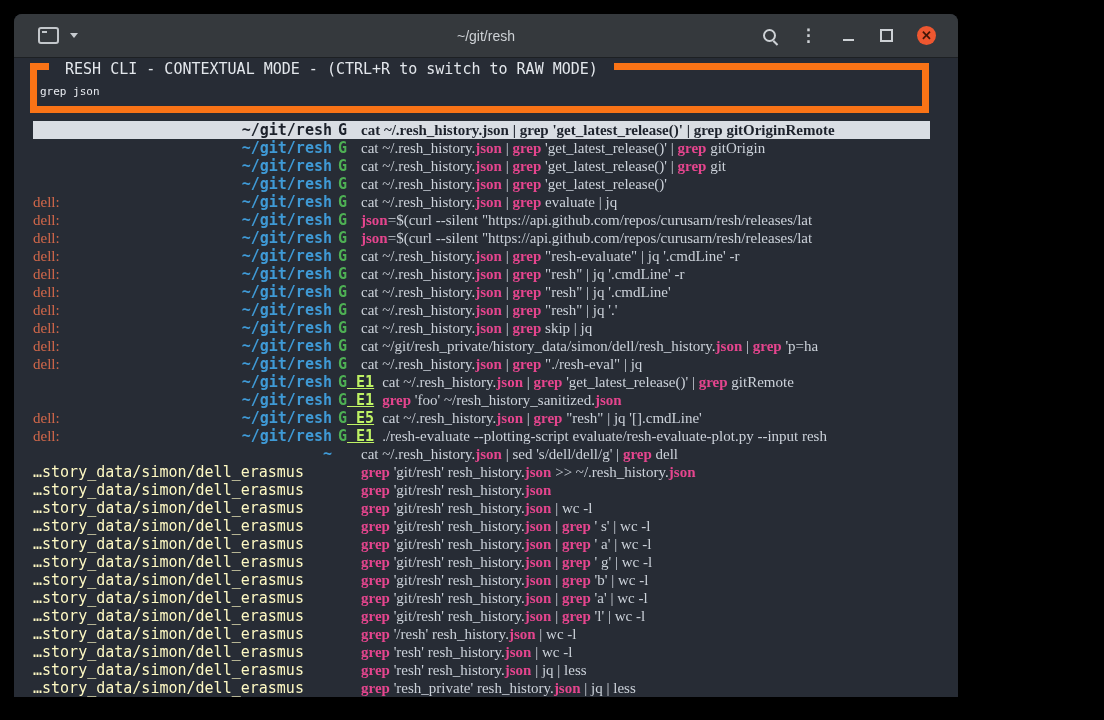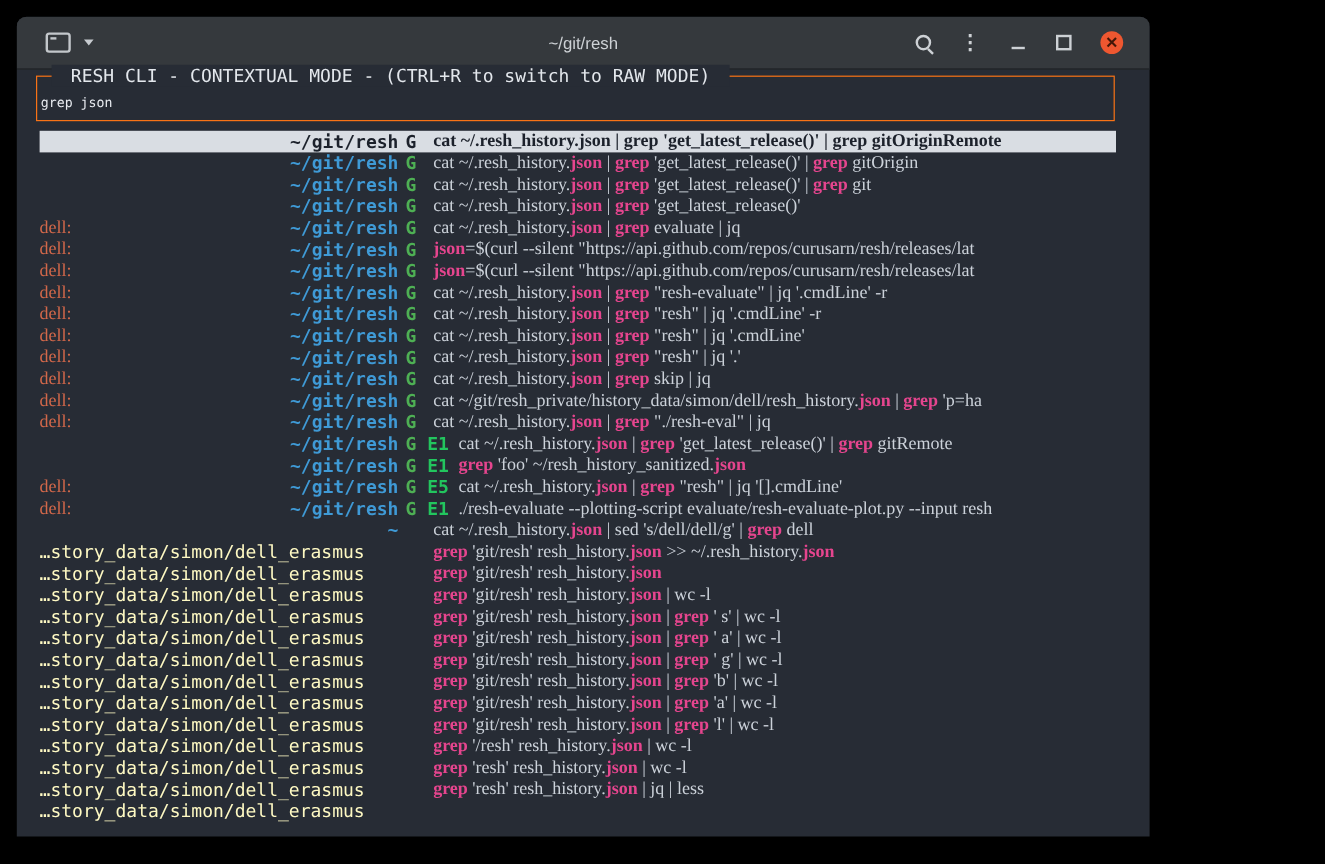--- a/index.html
+++ b/index.html
@@ -20,36 +20,36 @@
   .i-search{width:9px;height:9px;border:2px solid #cdd1d5;border-radius:50%;position:relative;}
   .i-search::after{content:"";position:absolute;left:9px;top:9px;width:6px;height:2px;background:#cdd1d5;
                    transform:rotate(45deg);transform-origin:0 0;}
   .i-kebab{color:#cdd1d5;font-size:17px;line-height:17px;font-weight:bold;letter-spacing:0;}
   .i-min{width:11px;height:2px;background:#cdd1d5;margin-top:8px;}
   .i-restore{width:9px;height:9px;border:2px solid #cdd1d5;}
   .i-close{width:19px;height:19px;border-radius:50%;background:#ee5730;color:#431607;
            font-size:13px;line-height:19px;text-align:center;font-weight:bold;}
   .tb-btn{cursor:default;display:flex;align-items:center;justify-content:center;min-width:14px;height:22px;}
   
-  .panel{margin:5px 29px 8px 16px;border:1px solid #f97316;position:relative;
+  .panel{margin:5px 29px 8px 16px;border:7px solid #f97316;position:relative;
          padding:13px 3px 5px 3px;}
   .panel-title{position:absolute;top:-10px;left:12px;background:#272c35;padding:0 7px;
                color:#e3e7ec;font-size:15px;white-space:pre;}
   .query{color:#e8ebf0;font-size:11px;line-height:18px;white-space:pre;}
   
   .rows{margin:4px 28px 0 19px;}
   .row{display:flex;height:18px;line-height:18px;font-size:15px;white-space:pre;
        overflow:hidden;color:#ccd2da;}
   .ctxdir{width:299px;flex:none;display:flex;justify-content:space-between;overflow:hidden;}
   .ctx{color:#fef9c3;}
   .ctx.host{color:#d3684a;font-family:Liberation Serif, serif;}
   .dir{color:#3f9ad6;font-weight:bold;}
   .flags{flex:none;min-width:15px;margin-left:6px;margin-right:8px;font-weight:bold;}
   .flag-g{color:#4eb054;}
-  .flag-e{color:#22c55e;}
+  .flag-e{color:#bef264;text-decoration:underline;}
   .cmd{flex:1;overflow:hidden;font-family:Liberation Serif, serif;}
   .hl{color:#e5458e;font-weight:bold;}
   
   .row.sel{background:#d9dde3;color:#1c212b;font-weight:bold;}
   .row.sel .ctx,.row.sel .ctx.host,.row.sel .dir,.row.sel .flag-g,.row.sel .flag-e,
   .row.sel .hl,.row.sel .cmd{color:#1c212b;}
 </style>
 </head>
 <body>
 
@@ -272,16 +272,17 @@
 
     <div class="row">
       <span class="ctxdir"><span class="ctx">…story_data/simon/dell_erasmus</span><span class="dir"></span></span>
       <span class="flags"></span>
       <span class="cmd"><span class="hl">grep</span><span> 'resh' resh_history.</span><span class="hl">json</span><span> | jq | less</span></span>
     </div>
 
     <div class="row">
       <span class="ctxdir"><span class="ctx">…story_data/simon/dell_erasmus</span><span class="dir"></span></span>
       <span class="flags"></span>
+      <span class="cmd"><span class="hl">grep</span><span> 'resh_private' resh_history.</span><span class="hl">json</span><span> | jq | less</span></span>
     </div>
   </div>
 
 </div>
 
 </body></html>

